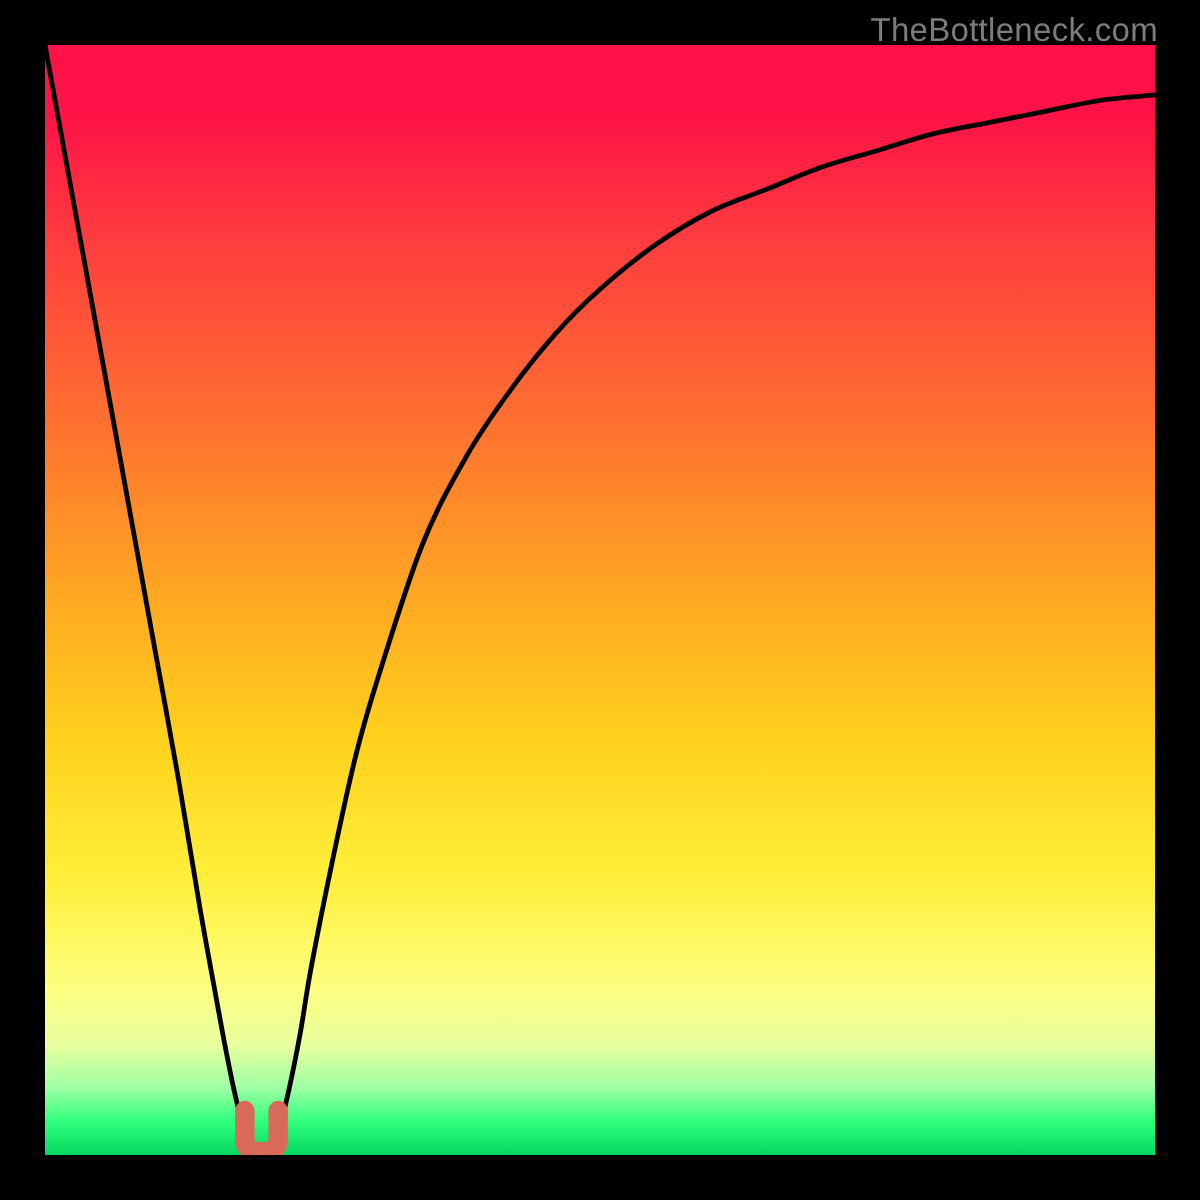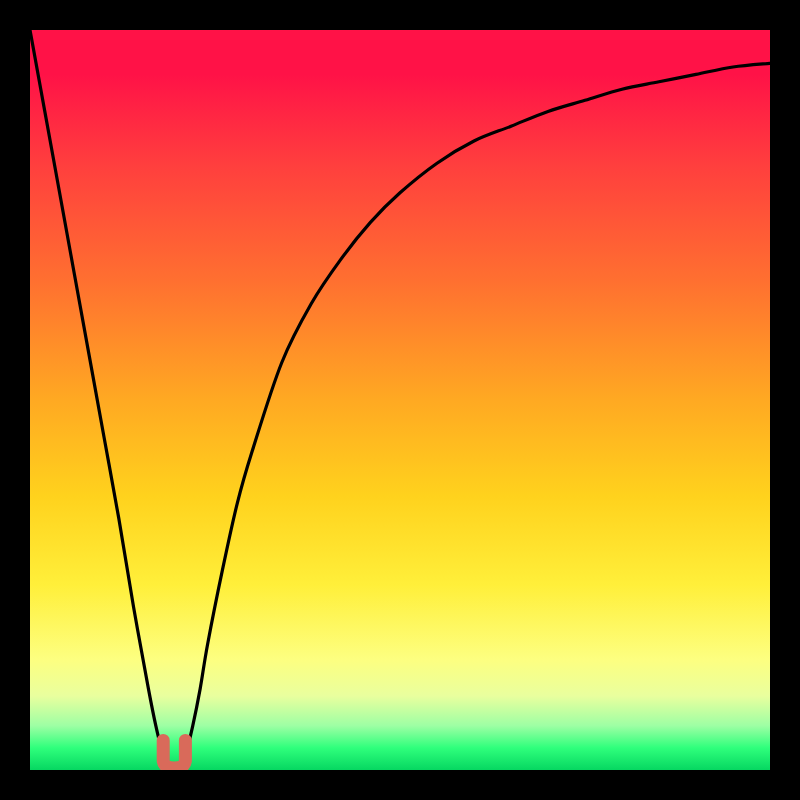--- a/index.html
+++ b/index.html
@@ -56,20 +56,21 @@
     letter-spacing: 0.2px;
     font-weight: 400;
     user-select: none;
   }
 </style>
 </head>
 <body>
 
 <div class="outer">
 
+  <div class="watermark">TheBottleneck.com</div>
 
   <div class="plot">
     <div class="gradient"></div>
     <svg class="curve-layer" width="740" height="740" viewBox="0 0 740 740" preserveAspectRatio="none">
       <path id="curve-path" d="M 0 0 C 2.466666666666667 13.566666666666663, 9.866666666666667 54.26666666666665, 14.8 81.39999999999998 C 19.733333333333334 108.5333333333333, 24.666666666666668 135.66666666666663, 29.6 162.79999999999995 C 34.53333333333333 189.93333333333328, 39.46666666666667 217.06666666666666, 44.4 244.2 C 49.33333333333333 271.3333333333333, 54.266666666666666 298.46666666666664, 59.2 325.59999999999997 C 64.13333333333334 352.7333333333333, 69.06666666666666 379.8666666666667, 74 407 C 78.93333333333334 434.1333333333333, 83.86666666666666 460.0333333333333, 88.8 488.4 C 93.73333333333333 516.7666666666667, 98.66666666666667 548.8333333333334, 103.60000000000001 577.2 C 108.53333333333335 605.5666666666667, 114.7 638.8666666666667, 118.4 658.6 C 122.10000000000001 678.3333333333334, 123.33333333333334 684.5, 125.80000000000001 695.6 C 128.26666666666668 706.7, 130.73333333333332 717.8000000000001, 133.2 725.2 C 135.66666666666666 732.6, 138.13333333333333 737.5333333333333, 140.6 740 C 143.06666666666666 742.4666666666667, 145.53333333333333 742.4666666666667, 148 740 C 150.46666666666667 737.5333333333333, 152.93333333333334 732.6, 155.4 725.2 C 157.86666666666667 717.8000000000001, 160.33333333333334 706.7, 162.8 695.6 C 165.26666666666668 684.5, 167.73333333333335 672.1666666666667, 170.20000000000002 658.6 C 172.66666666666669 645.0333333333333, 173.9 633.9333333333334, 177.6 614.2 C 181.29999999999998 594.4666666666667, 187.46666666666667 563.6333333333334, 192.4 540.2 C 197.33333333333334 516.7666666666667, 202.26666666666668 493.33333333333337, 207.20000000000002 473.6 C 212.13333333333335 453.8666666666667, 214.6 445.23333333333335, 222 421.8 C 229.4 398.3666666666667, 241.73333333333335 357.66666666666663, 251.60000000000002 332.99999999999994 C 261.4666666666667 308.33333333333326, 271.3333333333333 291.06666666666666, 281.2 273.8 C 291.06666666666666 256.53333333333336, 300.93333333333334 242.9666666666667, 310.8 229.40000000000003 C 320.6666666666667 215.83333333333337, 330.53333333333336 203.5, 340.40000000000003 192.39999999999998 C 350.2666666666667 181.29999999999995, 358.9 172.6666666666666, 370 162.79999999999995 C 381.1 152.9333333333333, 394.66666666666674 141.83333333333337, 407.00000000000006 133.20000000000005 C 419.33333333333337 124.56666666666672, 431.6666666666667 117.16666666666667, 444 111 C 456.3333333333333 104.83333333333333, 468.6666666666667 101.13333333333338, 481 96.20000000000005 C 493.3333333333333 91.26666666666671, 505.6666666666667 85.71666666666665, 518 81.39999999999998 C 530.3333333333334 77.0833333333333, 542.6666666666666 73.99999999999996, 555 70.29999999999995 C 567.3333333333334 66.59999999999995, 579.6666666666666 62.28333333333327, 592 59.19999999999993 C 604.3333333333334 56.116666666666596, 616.6666666666666 54.266666666666595, 629 51.799999999999955 C 641.3333333333334 49.333333333333314, 653.6666666666666 46.86666666666675, 666 44.40000000000009 C 678.3333333333334 41.93333333333343, 690.6666666666666 38.85, 703 37 C 715.3333333333334 35.15, 733.8333333333334 33.91666666666672, 740 33.30000000000007" fill="none" stroke="#000" stroke-width="3.2" stroke-linecap="round"></path>
       <path id="trough-path" d="M 133.2 710.4 L 133.2 730 Q 133.2 738 144.3 738 Q 155.4 738 155.4 730 L 155.4 710.4" fill="none" stroke="#d96a5a" stroke-width="13" stroke-linecap="round" stroke-linejoin="round"></path>
     </svg>
   </div>
 
 </div>

